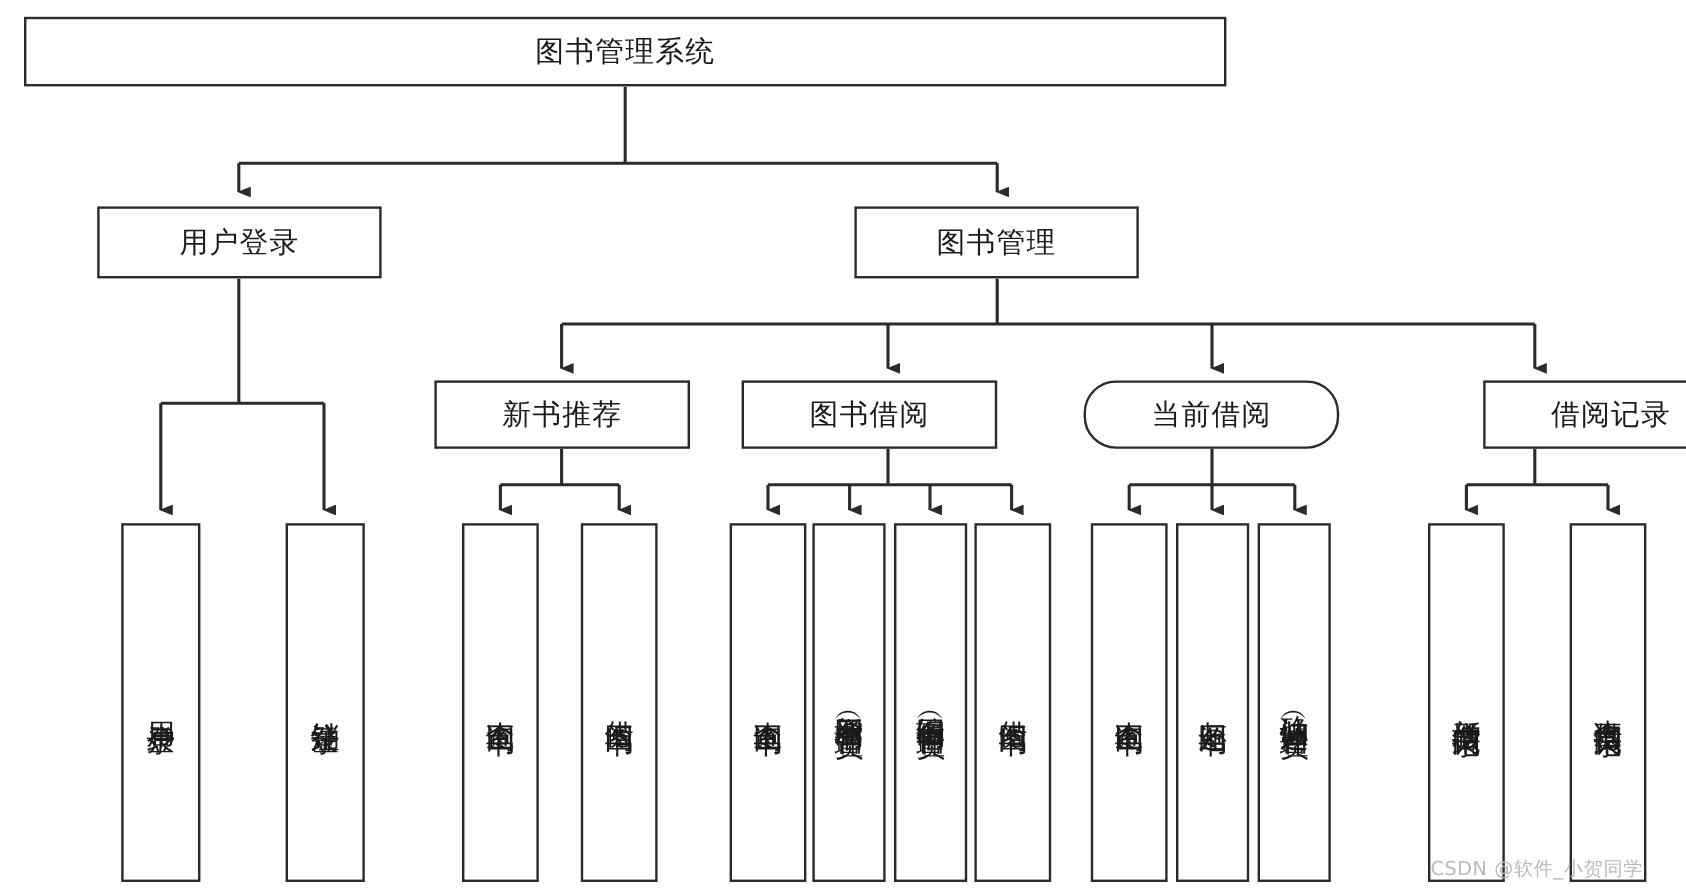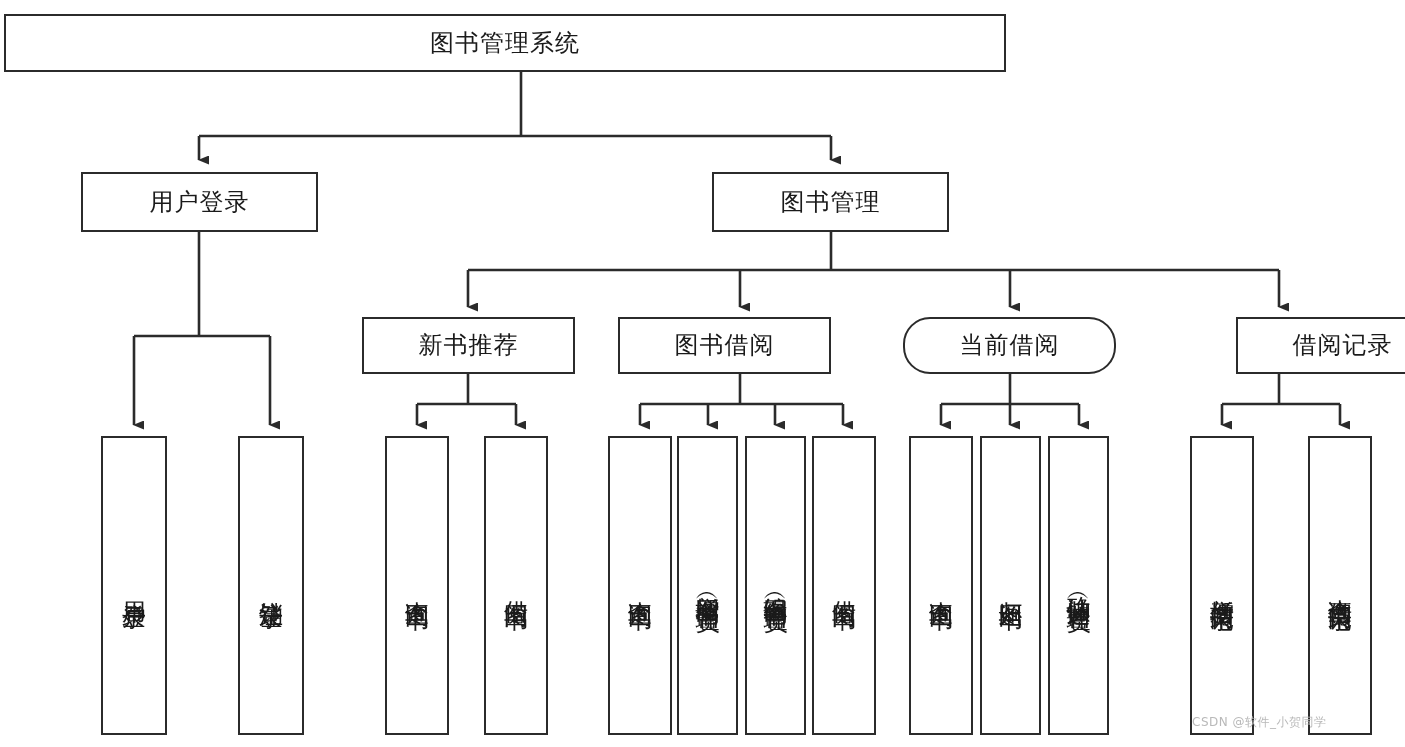--- a/index.html
+++ b/index.html
@@ -57,21 +57,21 @@
     display: block;
     text-align: center;
   }
   .node-root .htext,
   .node-h .htext {
     display: block;
     text-align: center;
   }
   .watermark {
     position: absolute;
-    font-size: 12px;
+    font-size: 16px;
     color: #b9b9b9;
     white-space: nowrap;
     letter-spacing: 0.5px;
     pointer-events: none;
   }
 </style>
 </head>
 <body>
 
 <div id="diagram-canvas">
@@ -133,21 +133,21 @@
 
       <g>
         <path d="M1279,374 L1279,404"></path>
         <path d="M1222,404 L1340,404"></path>
         <path d="M1222,404 L1222,425" marker-end="url(#arrowhead)"></path>
         <path d="M1340,404 L1340,425" marker-end="url(#arrowhead)"></path>
       </g>
     </g>
   </svg>
 
-  <div class="node node-h node-root" style="left:4px; top:14px; width:1002px; height:58px;">
+  <div class="node node-h node-root" style="left:20px; top:14px; width:1002px; height:58px;">
     <span class="htext">图书管理系统</span>
   </div>
 
   <div class="node node-h" style="left:81px; top:172px; width:237px; height:60px;">
     <span class="htext">用户登录</span>
   </div>
 
   <div class="node node-h" style="left:362px; top:317px; width:213px; height:57px;">
     <span class="htext">新书推荐</span>
   </div>

